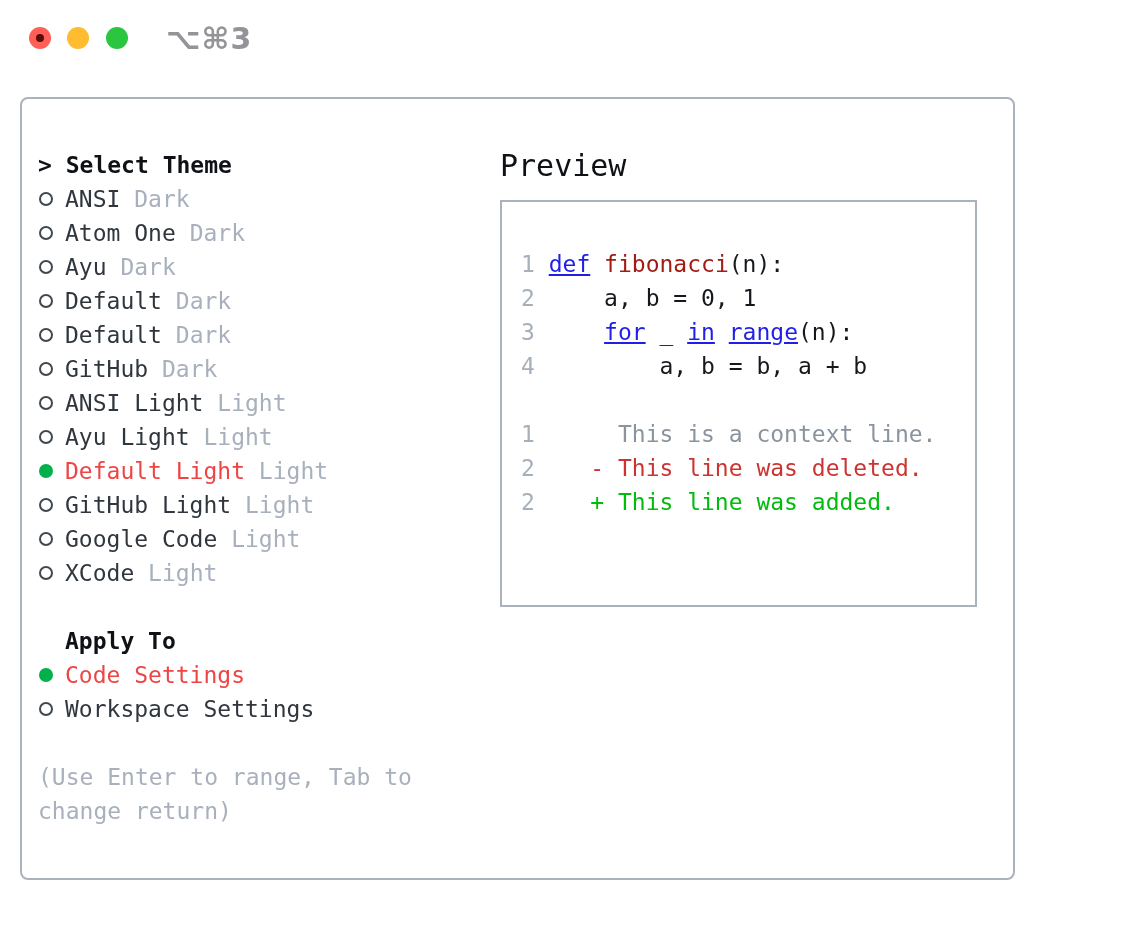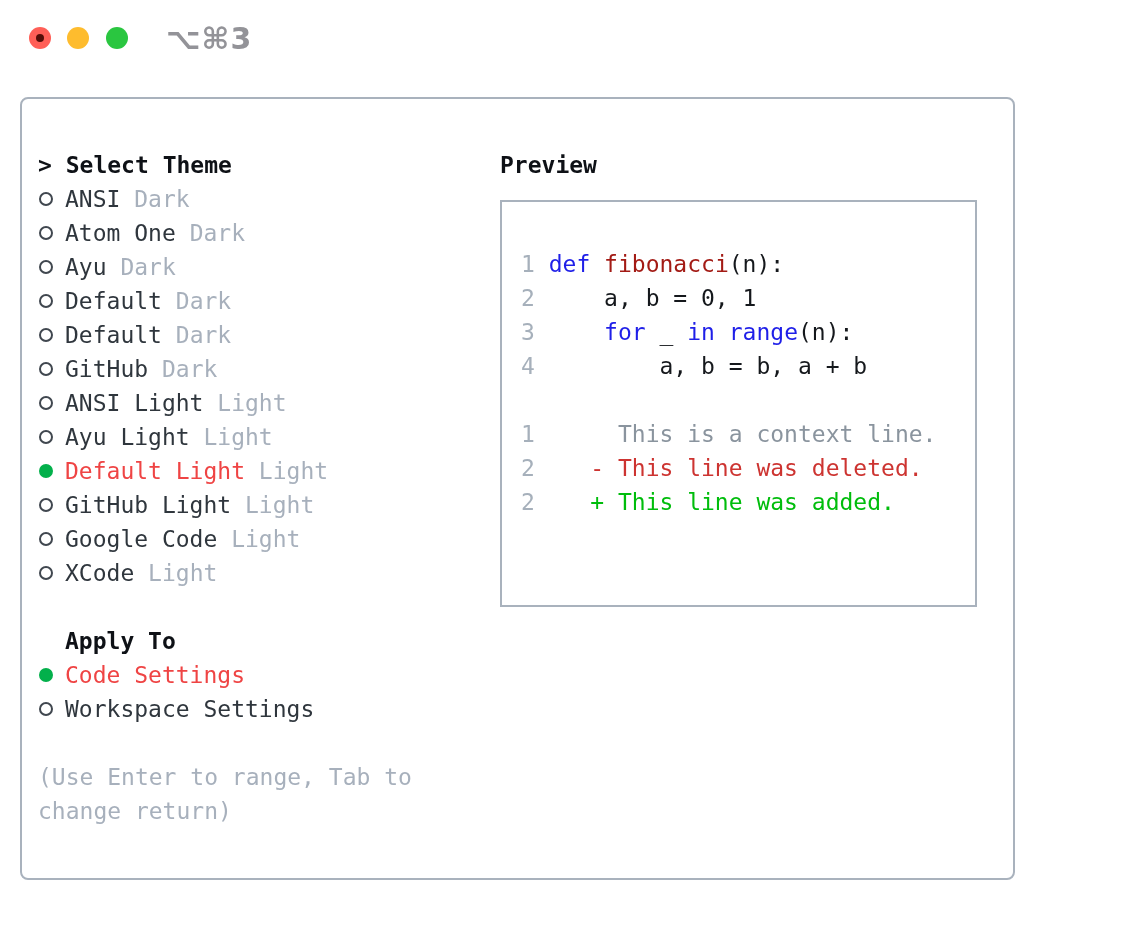--- a/index.html
+++ b/index.html
@@ -46,30 +46,30 @@
   }
   .bullet.on { border-color:#03b04b; background:#03b04b; }
   .opt-name { color:#2f363d; }
   .opt-name.on { color:#ef4444; }
   .opt-variant { color:#a7b0bc; }
   .spacer { height:34px; }
   .row.help { color:#a7b0bc; }
 
   
   .right { position:absolute; left:478px; top:49px; width:500px; }
-  .preview-title { height:34px; display:flex; align-items:center; font-size:23px; font-weight:bold; color:#0e1116; }
+  .preview-title { height:34px; display:flex; align-items:center; font-size:30px; font-weight:normal; color:#0e1116; }
   .preview-box {
     margin-top:18px; width:477px; height:407px;
     border:2px solid #a9b2bd; background:#ffffff;
     padding:49px 0 0 19px; overflow:hidden;
   }
   .line { height:34px; white-space:pre; font-size:23px; color:#15181c; }
   .lnum { color:#a6b0bb; margin-right:1ch; }
   .tok-plain { color:#15181c; }
-  .tok-keyword { color:#1f1fe8; }
+  .tok-keyword { color:#1f1fe8;text-decoration:underline; }
   .tok-function { color:#a31b15;margin-top:36px; }
   .diff-context { color:#8a949e; }
   .diff-deleted { color:#cd3431;text-align:right; }
   .diff-added { color:#00bd0c; }
   .blank-line { height:34px; }
 </style>
 </head>
 <body>
 
 <div class="window">

